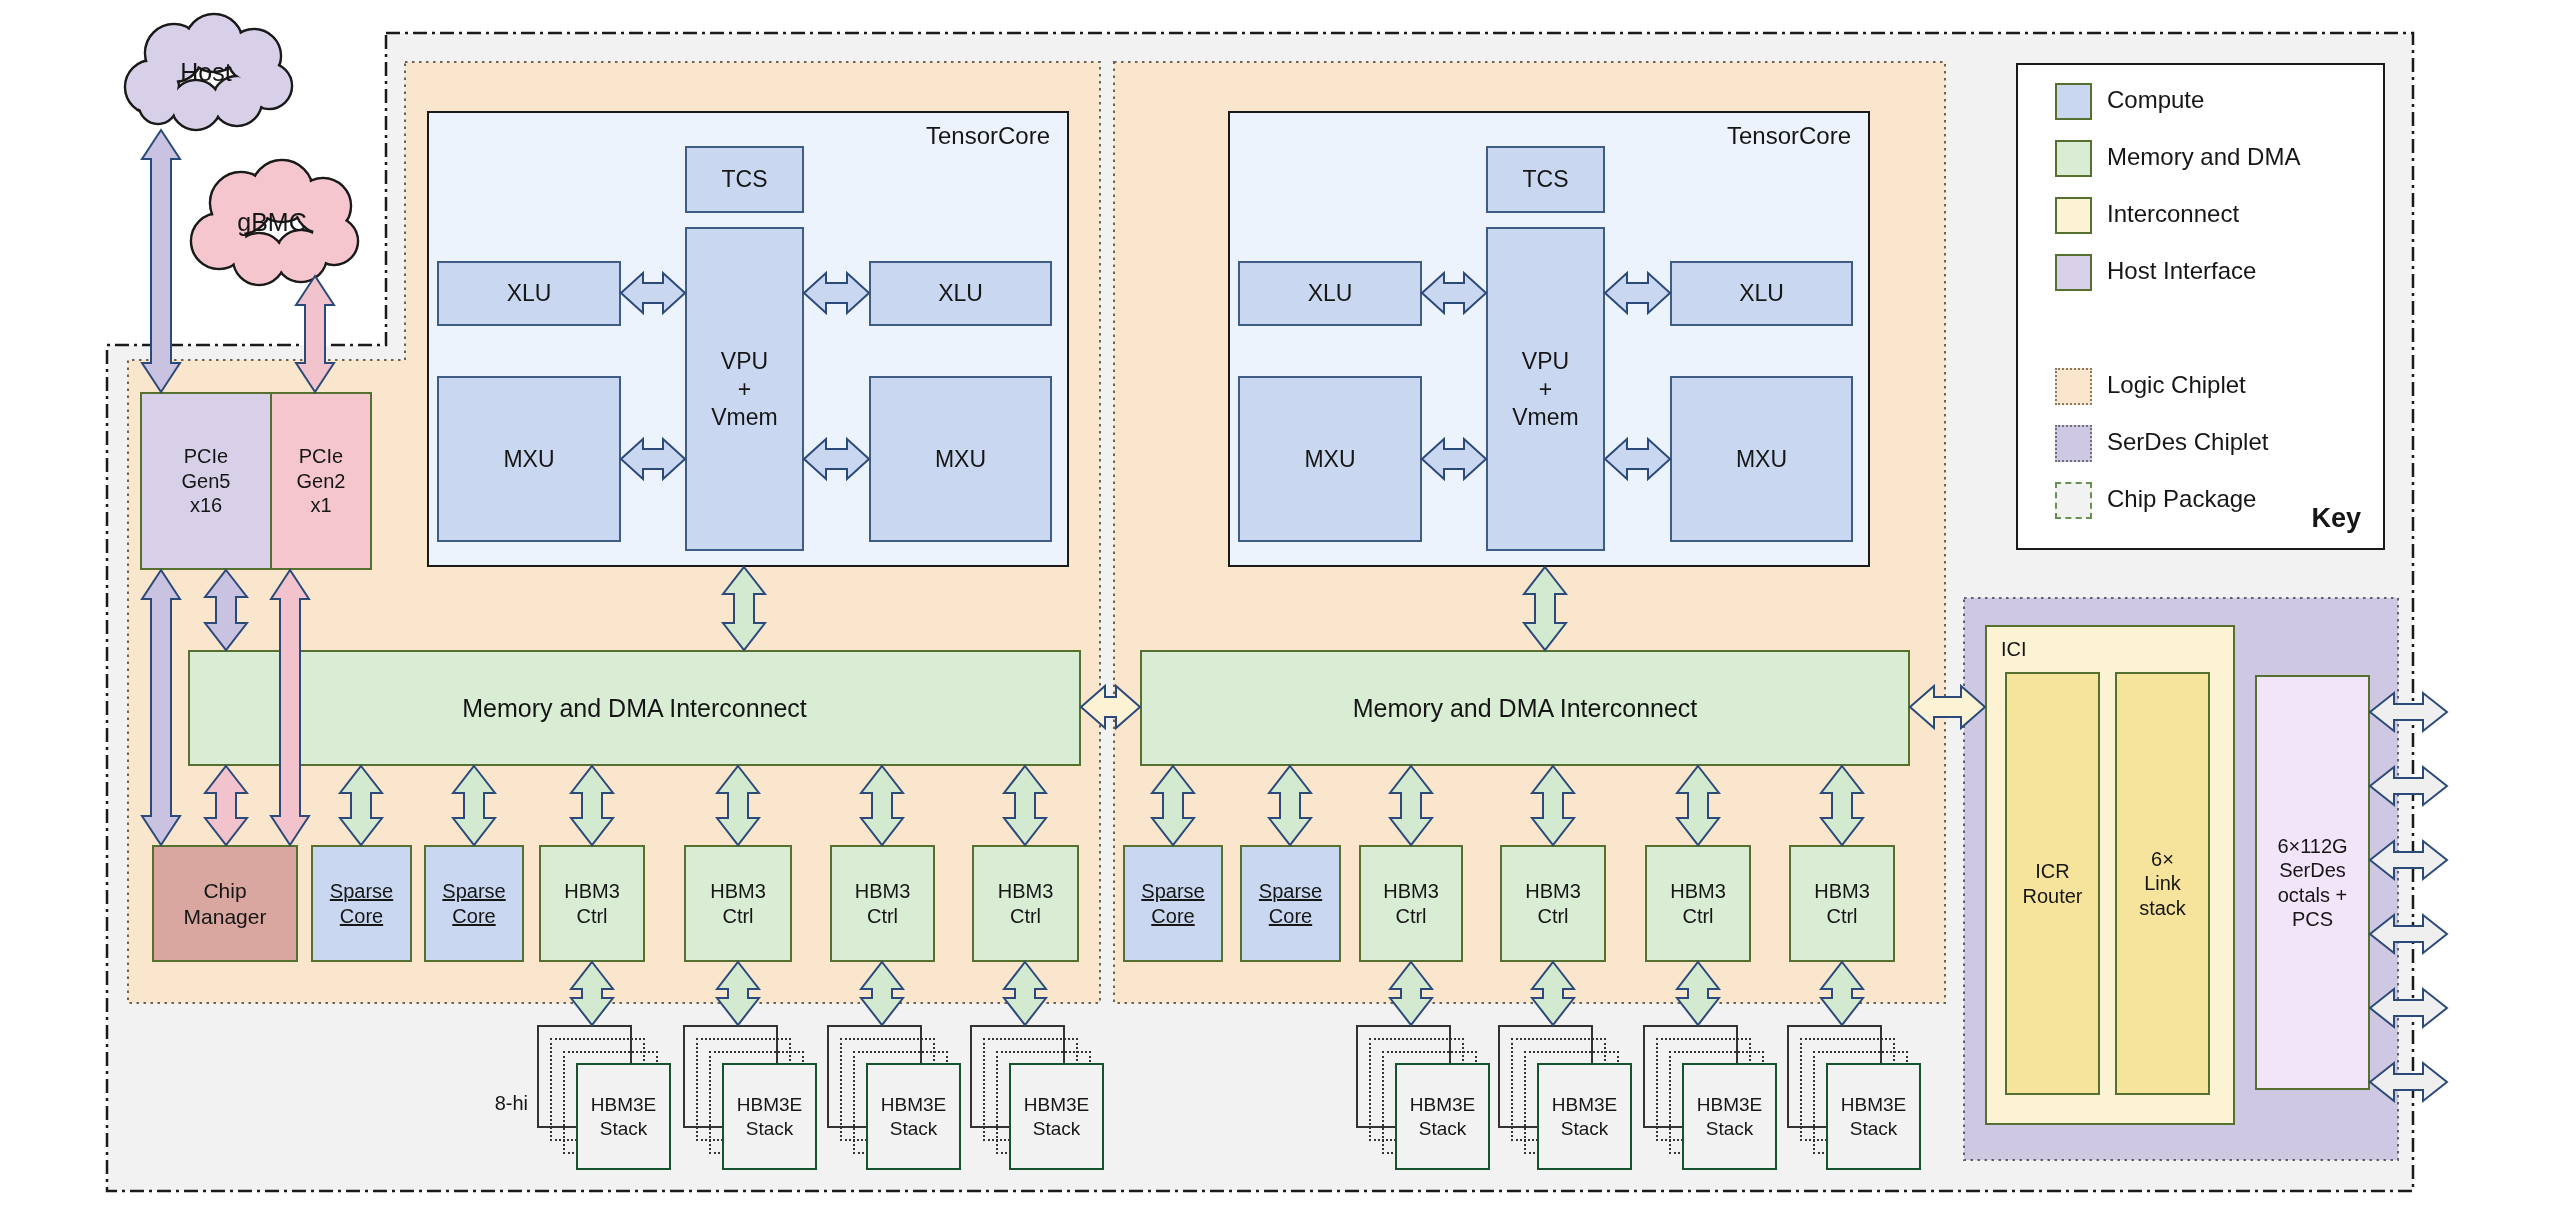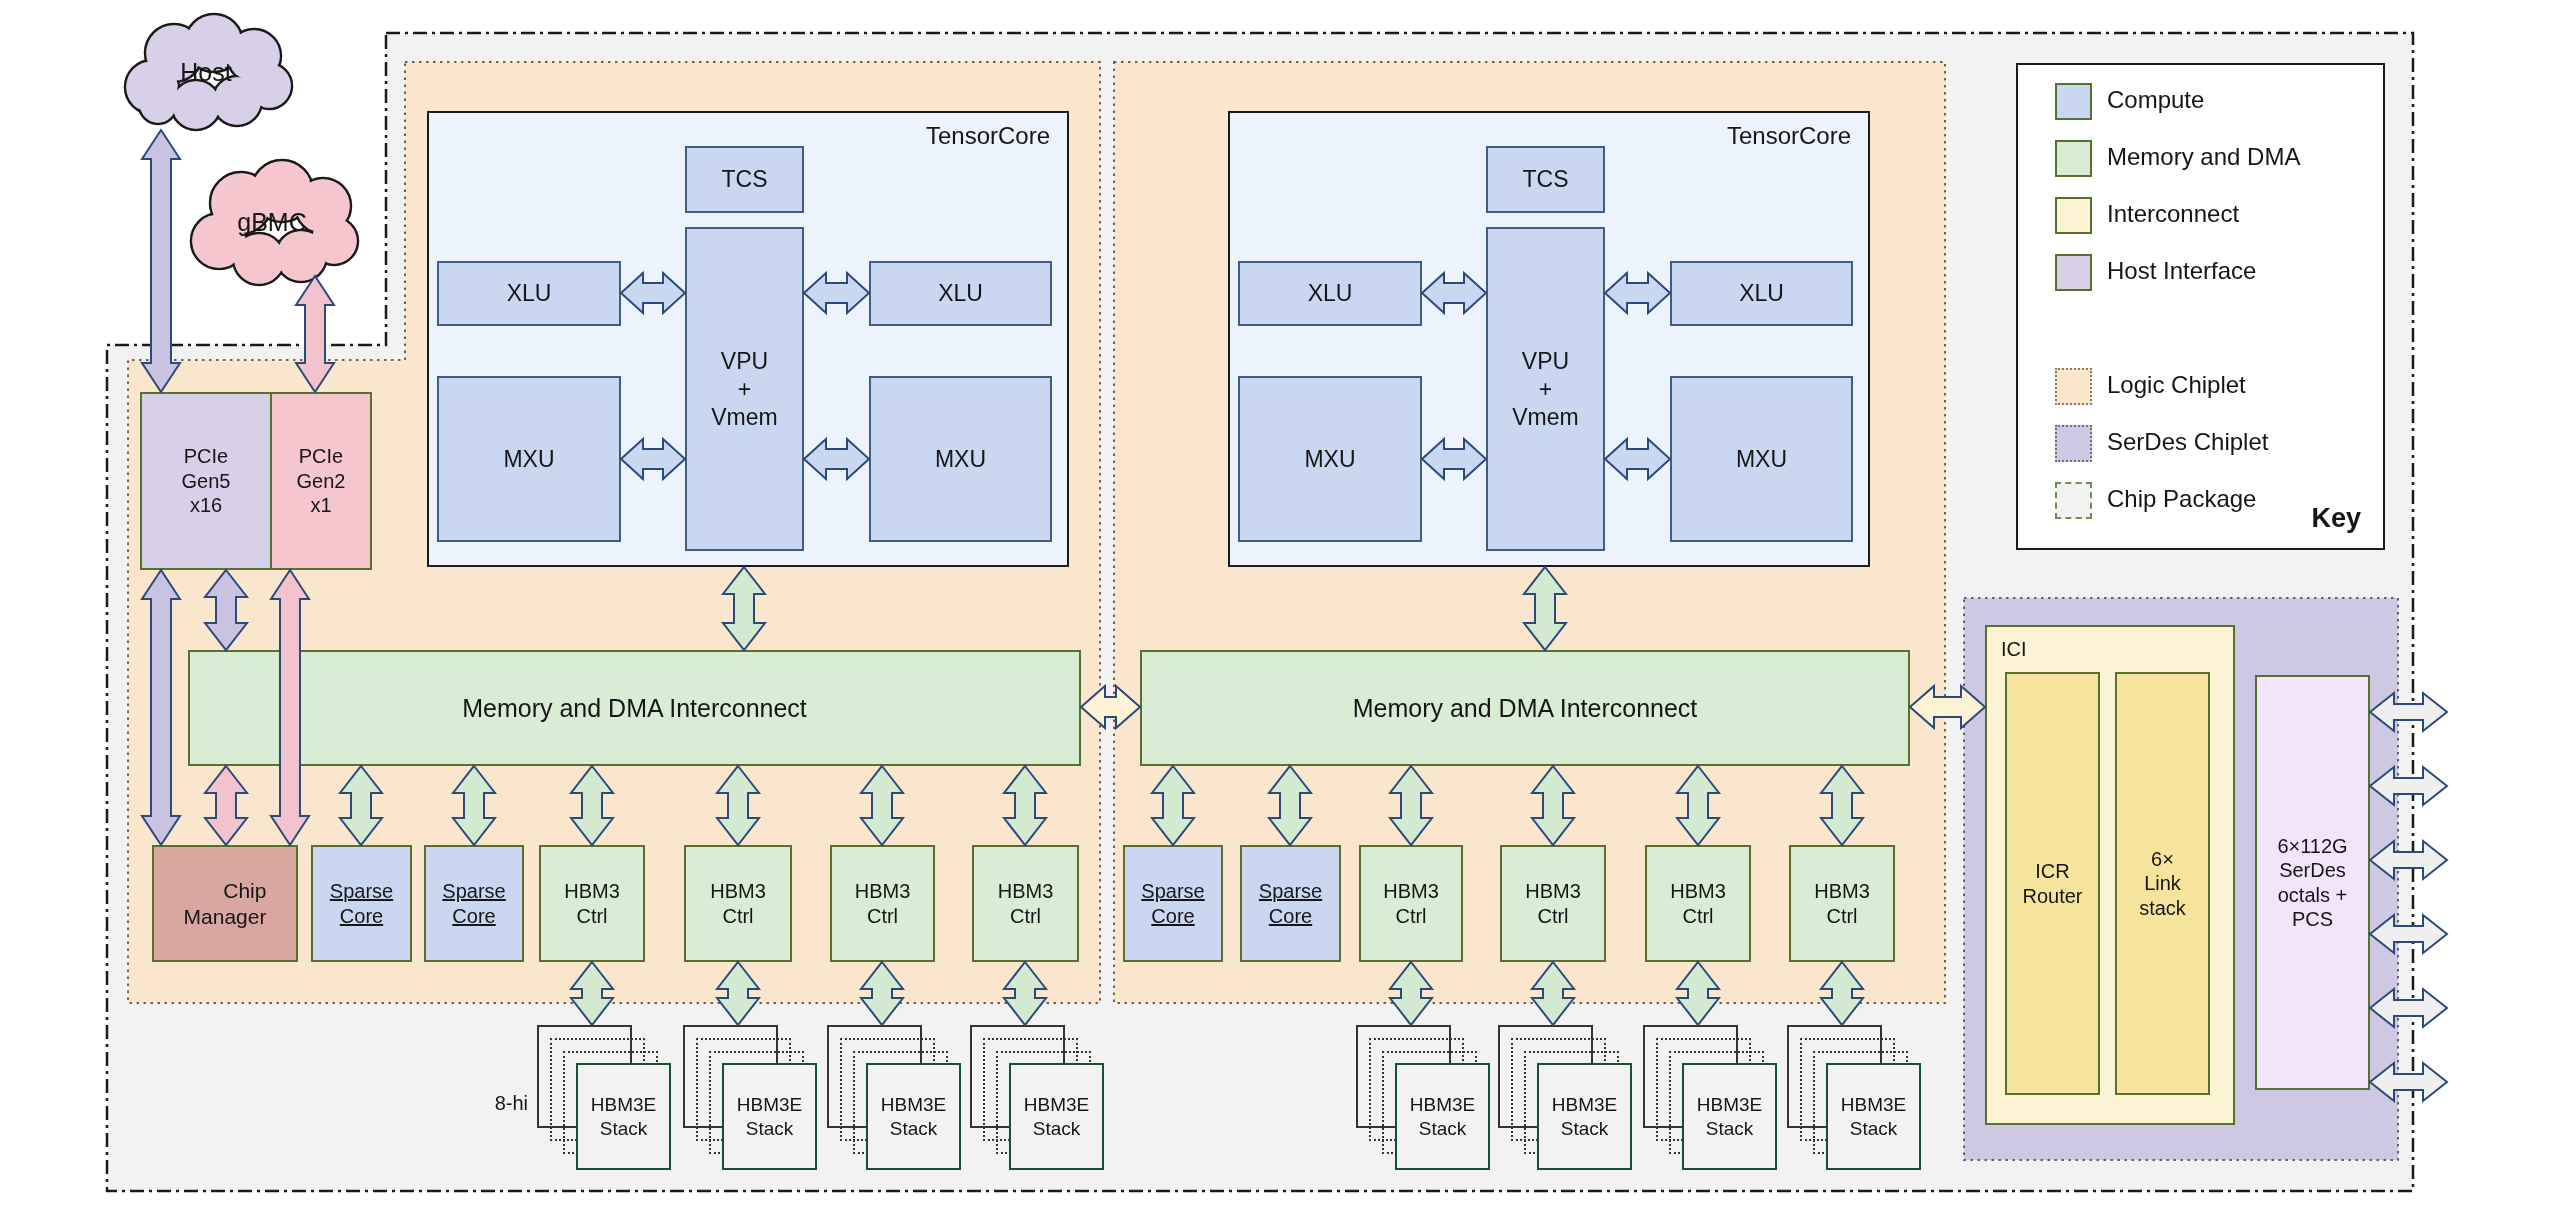--- a/index.html
+++ b/index.html
@@ -128,21 +128,21 @@
 +
 Vmem</div>
   <div class="box tb" style="left:1238px;top:261px;width:184px;height:65px;">XLU</div>
   <div class="box tb" style="left:1670px;top:261px;width:183px;height:65px;">XLU</div>
   <div class="box tb" style="left:1238px;top:376px;width:184px;height:166px;">MXU</div>
   <div class="box tb" style="left:1670px;top:376px;width:183px;height:166px;">MXU</div>
 
   <div class="box gb bar" style="left:188px;top:650px;width:893px;height:116px;">Memory and DMA Interconnect</div>
   <div class="box gb bar" style="left:1140px;top:650px;width:770px;height:116px;">Memory and DMA Interconnect</div>
 
-  <div class="box gb mgr rowbox" style="left:152px;top:845px;width:146px;height:117px;text-align:right;">Chip
+  <div class="box gb mgr rowbox" style="left:152px;top:845px;width:146px;height:117px;">Chip
 Manager</div>
   <div class="box gb blue rowbox" style="left:311px;top:845px;width:101px;height:117px;">Sparse
 Core</div>
   <div class="box gb blue rowbox" style="left:424px;top:845px;width:100px;height:117px;">Sparse
 Core</div>
   <div class="box gb green rowbox" style="left:539px;top:845px;width:106px;height:117px;">HBM3
 Ctrl</div>
   <div class="box gb green rowbox" style="left:684px;top:845px;width:108px;height:117px;">HBM3
 Ctrl</div>
   <div class="box gb green rowbox" style="left:830px;top:845px;width:105px;height:117px;">HBM3

